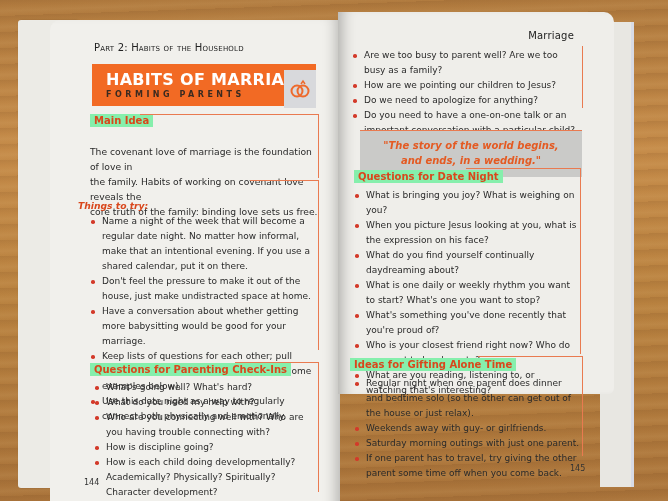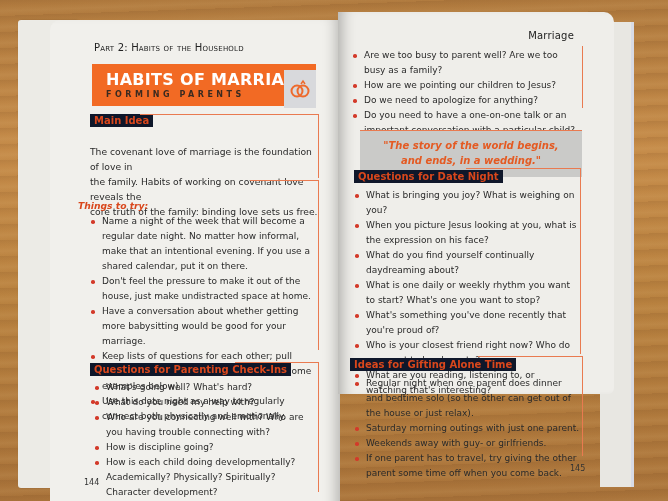--- a/index.html
+++ b/index.html
@@ -22,21 +22,21 @@
   .running-head { position:absolute; font-size:9.5px; letter-spacing:0.2px; color:#222; }
   .running-head.left { left:44px; top:22px; font-variant:small-caps; font-size:10px; }
   .running-head.right { right:40px; top:18px; font-size:10px; }
 
   .banner { position:absolute; left:42px; top:44px; width:224px; height:42px; background:#f26a24; }
   .banner-icon-box { position:absolute; left:234px; top:50px; width:32px; height:38px; background:#d8d9dc; display:flex; align-items:center; justify-content:center; }
   .banner-title { position:absolute; left:14px; top:6px; color:#fff; font-weight:bold; font-size:16px; letter-spacing:0.3px; }
   .banner-sub { position:absolute; left:14px; top:26px; color:#3a2a20; font-weight:bold; font-size:8px; letter-spacing:3.5px; }
 
   .section-head {
-    position:absolute; background:#0f172a; color:#d9471c; font-weight:bold; font-size:10px; padding:1px 4px;
+    position:absolute; background:#86efac; color:#d9471c; font-weight:bold; font-size:10px; padding:1px 4px;
   }
   .section-rule { position:absolute; height:1px; background:#e97a50; }
   .section-vrule { position:absolute; width:1px; background:#e97a50; }
 
   .para { position:absolute; font-size:9.2px; line-height:15px; color:#2a2a2a; }
   .subhead { position:absolute; font-size:9.2px; font-weight:bold; font-style:italic; color:#d9471c; }
 
   ul.bullets { position:absolute; margin:0; padding:0; list-style:none; font-size:9px; line-height:15px; color:#2a2a2a; }
   ul.bullets li { position:relative; padding-left:12px; }
   ul.bullets li::before { content:""; position:absolute; left:1px; top:6px; width:3.5px; height:3.5px; border-radius:50%; background:#d33a2a; }
@@ -131,19 +131,19 @@
     <li>What's something you've done recently that you're proud of?</li>
     <li>Who is your closest friend right now? Who do you want to be closer to?</li>
     <li>What are you reading, listening to, or watching that's interesting?</li>
   </ul>
 
   <div class="section-head" style="left:12px; top:346px;">Ideas for Gifting Alone Time</div>
   <div class="section-rule" style="left:140px; top:344px; width:104px;"></div>
   <div class="section-vrule" style="left:244px; top:344px; height:100px;"></div>
   <ul class="bullets" style="left:16px; top:364px; width:226px;">
     <li>Regular night when one parent does dinner and bedtime solo (so the other can get out of the house or just relax).</li>
+    <li>Weekends away with guy- or girlfriends.</li>
     <li>Saturday morning outings with just one parent.</li>
-    <li>Weekends away with guy- or girlfriends.</li>
     <li>If one parent has to travel, try giving the other parent some time off when you come back.</li>
   </ul>
 
   <div class="page-num" style="left:232px; top:452px;">145</div>
 </div>
 
 </body></html>

